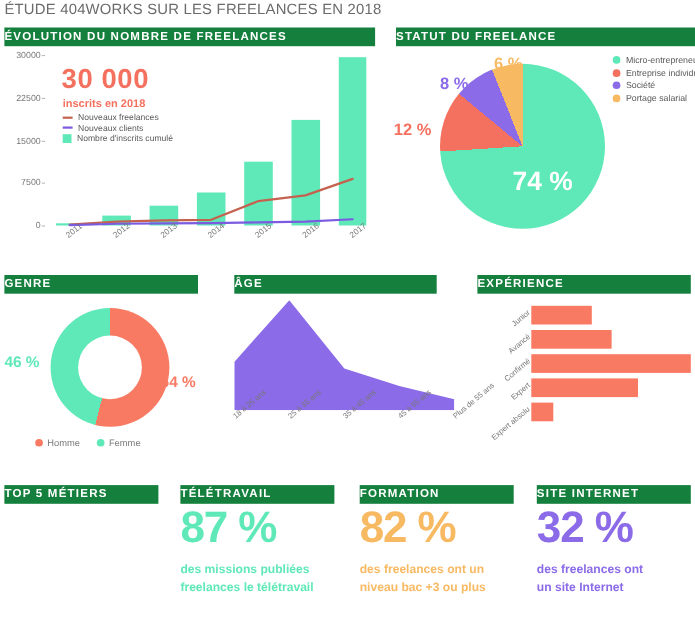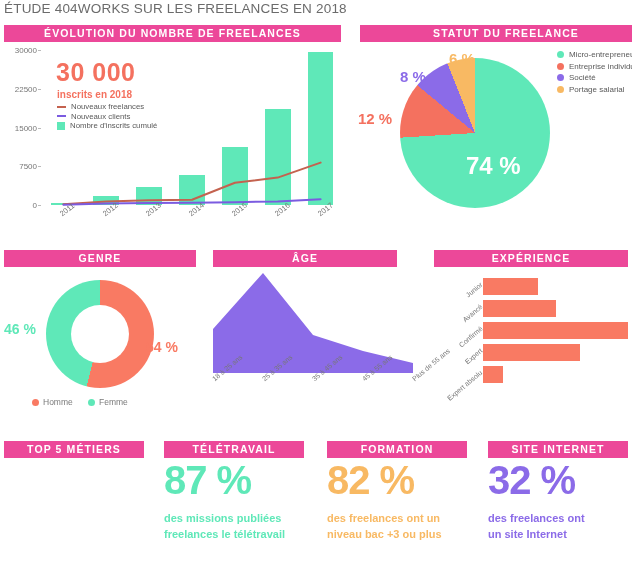--- a/index.html
+++ b/index.html
@@ -12,26 +12,26 @@
   .page { position: relative; width: 632px; height: 582px; }
 
   .main-title {
     position: absolute; left: 4px; top: 1px;
     font-size: 13.5px; color: #6b6b6b; letter-spacing: 0.2px;
     white-space: nowrap;
   }
 
   .panel-head {
     position: absolute;
-    background: #ec4899;
+    background: #15803d;
     color: #ffffff;
     font-size: 10.5px;
     font-weight: bold;
     letter-spacing: 1.1px;
-    text-align: center;
+    text-align: left;
     line-height: 17px;
     height: 17px;
   }
 
   
   #barchart { position: absolute; left: 0; top: 45px; width: 345px; height: 190px; }
   .yaxis-lbl {
     position: absolute; right: 0; width: 38px; text-align: right;
     font-size: 8px; color: #777; transform: translateY(-50%);
   }
@@ -171,21 +171,21 @@
     <div class="pie-lbl" style="left:48px; top:48px; color:#8B6BE8;">8 %</div>
     <div class="pie-lbl" style="left:97px; top:30px; color:#F8B963;">6 %</div>
     <div id="pie-legend">
         <div class="pielg" style="left:205px; top:30px;"><span class="pielg-dot" style="background:#5FE8B8;"></span><span>Micro-entrepreneur</span></div>
         <div class="pielg" style="left:205px; top:41.5px;"><span class="pielg-dot" style="background:#F4715F;"></span><span>Entreprise individuelle</span></div>
         <div class="pielg" style="left:205px; top:53px;"><span class="pielg-dot" style="background:#8B6BE8;"></span><span>Société</span></div>
         <div class="pielg" style="left:205px; top:64.5px;"><span class="pielg-dot" style="background:#F8B963;"></span><span>Portage salarial</span></div>
       </div>
   </div>
 
-  <div class="panel-head" style="left:4px; top:250px; width:192px;">GENRE</div>
+  <div class="panel-head" style="left:4px; top:250px; width:176px;">GENRE</div>
 
   <div id="genre">
     <div class="donut" id="donut-disc" style="background: conic-gradient(rgb(249, 122, 99) 0deg, rgb(249, 122, 99) 194.4deg, rgb(95, 232, 184) 194.4deg, rgb(95, 232, 184) 360deg);">
       <div class="donut-hole"></div>
     </div>
     <div class="donut-lbl" style="left:4px; top:76px; color:#5FE8B8;">46 %</div>
     <div class="donut-lbl" style="left:146px; top:94px; color:#F97A63;">54 %</div>
     <div id="genre-legend">
         <div class="dlg" style="left:32px; top:152px;"><span class="dlg-dot" style="background:#F97A63;"></span><span>Homme</span></div>
         <div class="dlg" style="left:88px; top:152px;"><span class="dlg-dot" style="background:#5FE8B8;"></span><span>Femme</span></div>

